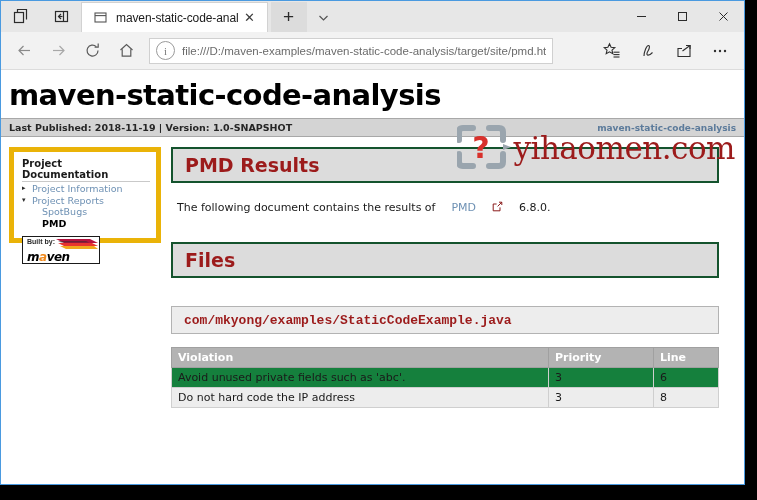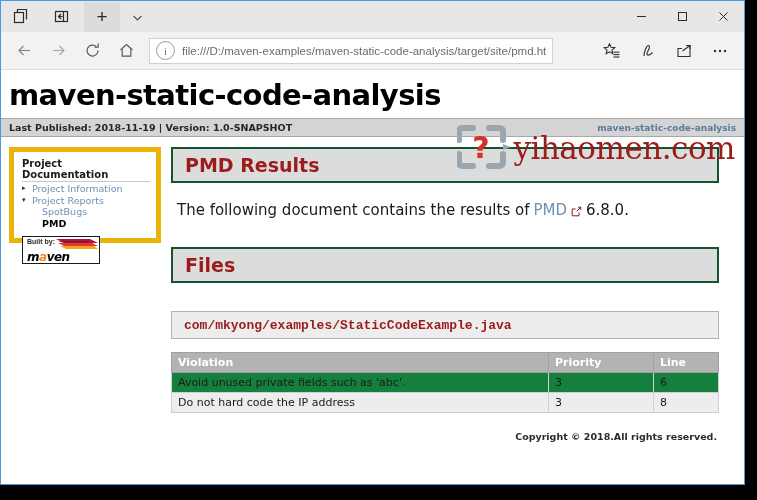--- a/index.html
+++ b/index.html
@@ -301,26 +301,26 @@
     z-index: 2;
   }
   .section-bar h2 {
     margin: 0;
     font-size: 19px;
     font-weight: bold;
     color: #9c1b1b;
     font-family: "DejaVu Sans", sans-serif;
   }
   .para {
-    font-size: 15px;
+    font-size: 11px;
     color: #1a1a1a;
     margin: 18px 0 0 6px;
     display: flex;
-    align-items: flex-end;
-    gap: 4px;
+    align-items: center;
+    gap: 16px;
   }
   .link { color: #6e91b4; }
   .ext-icon { color: #8a1b1b; font-size: 10px; }
 
   .section-gap { height: 28px; }
 
   .filebox {
     margin-top: 28px;
     border: 1px solid #b3b3b3;
     background: #ededed;
@@ -404,20 +404,30 @@
       <div class="ts-icon">
         <svg width="17" height="17" viewBox="0 0 17 17" fill="none" stroke="#2b2b2b" stroke-width="1.2">
           <rect x="2.5" y="3.5" width="12" height="10"></rect>
           <line x1="10.5" y1="3.5" x2="10.5" y2="13.5"></line>
           <polyline points="8,6 5.5,8.5 8,11"></polyline>
           <line x1="5.5" y1="8.5" x2="9.5" y2="8.5"></line>
         </svg>
       </div>
     </div>
 
+    <div class="tab">
+      <span class="tab-favicon">
+        <svg width="13" height="13" viewBox="0 0 13 13" fill="none" stroke="#555" stroke-width="1.1">
+          <rect x="1" y="2" width="11" height="9"></rect>
+          <line x1="1" y1="4.6" x2="12" y2="4.6"></line>
+        </svg>
+      </span>
+      <span class="tab-title">maven-static-code-anal</span>
+      <span class="tab-close">✕</span>
+    </div>
 
     <div class="new-tab">+</div>
     <div class="tabs-menu">
       <svg width="13" height="13" viewBox="0 0 13 13" fill="none" stroke="#555" stroke-width="1.2">
         <polyline points="2.5,5 6.5,9 10.5,5"></polyline>
       </svg>
     </div>
 
     <div class="winctrls">
       <div class="winbtn">
@@ -580,21 +590,20 @@
               <td>6</td>
             </tr>
             <tr class="alt">
               <td>Do not hard code the IP address</td>
               <td>3</td>
               <td>8</td>
             </tr>
           </tbody>
         </table>
 
-        <div class="copyright">Copyright © 2018.All rights reserved.</div>
 
         <div class="watermark">
           <svg class="wm-logo" viewBox="0 0 54 50">
             <path d="M16 5 L6 5 Q2 5 2 9 L2 17" fill="none" stroke="#9aa5ae" stroke-width="6" stroke-linecap="round"></path>
             <path d="M16 43 L6 43 Q2 43 2 39 L2 31" fill="none" stroke="#9aa5ae" stroke-width="6" stroke-linecap="round"></path>
             <path d="M32 5 L42 5 Q46 5 46 9 L46 17" fill="none" stroke="#9aa5ae" stroke-width="6" stroke-linecap="round"></path>
             <path d="M32 43 L42 43 Q46 43 46 39 L46 31" fill="none" stroke="#9aa5ae" stroke-width="6" stroke-linecap="round"></path>
             <path d="M46 21 L54 24 L46 27 Z" fill="#9aa5ae"></path>
             <text x="24" y="35" font-family="DejaVu Sans, sans-serif" font-size="30" font-weight="bold" fill="#d8312c" text-anchor="middle">?</text>
           </svg>

